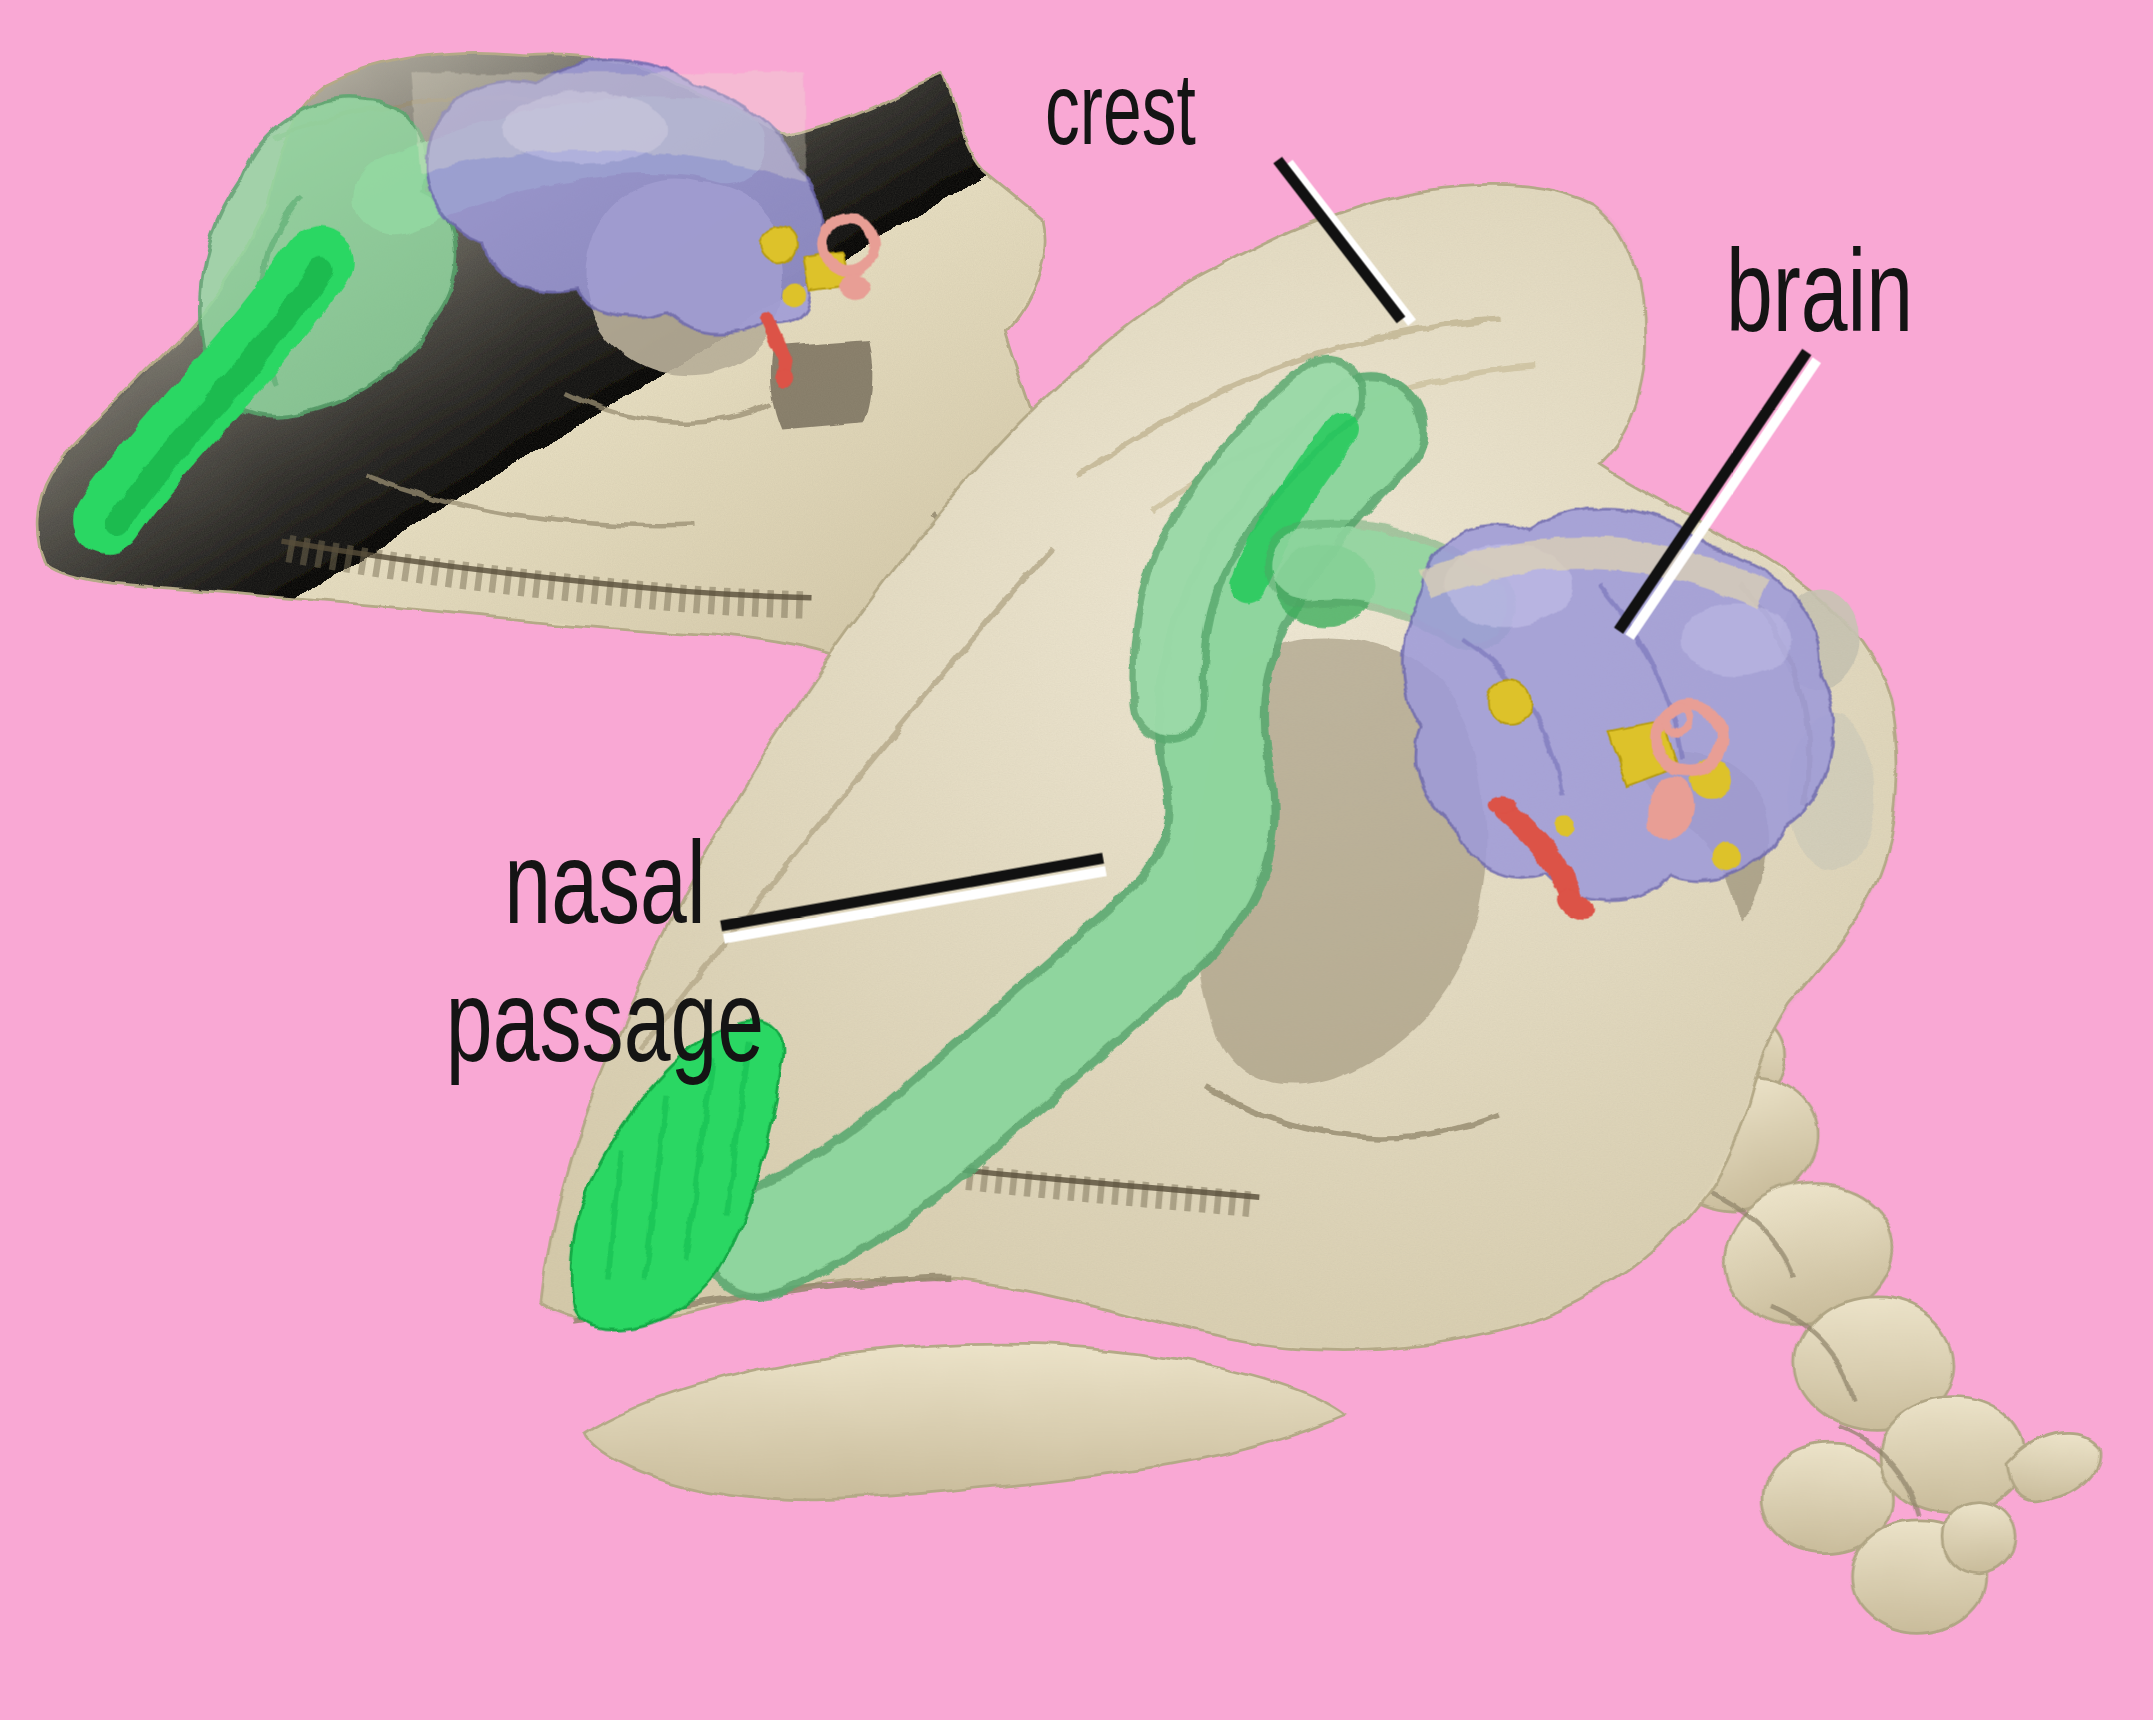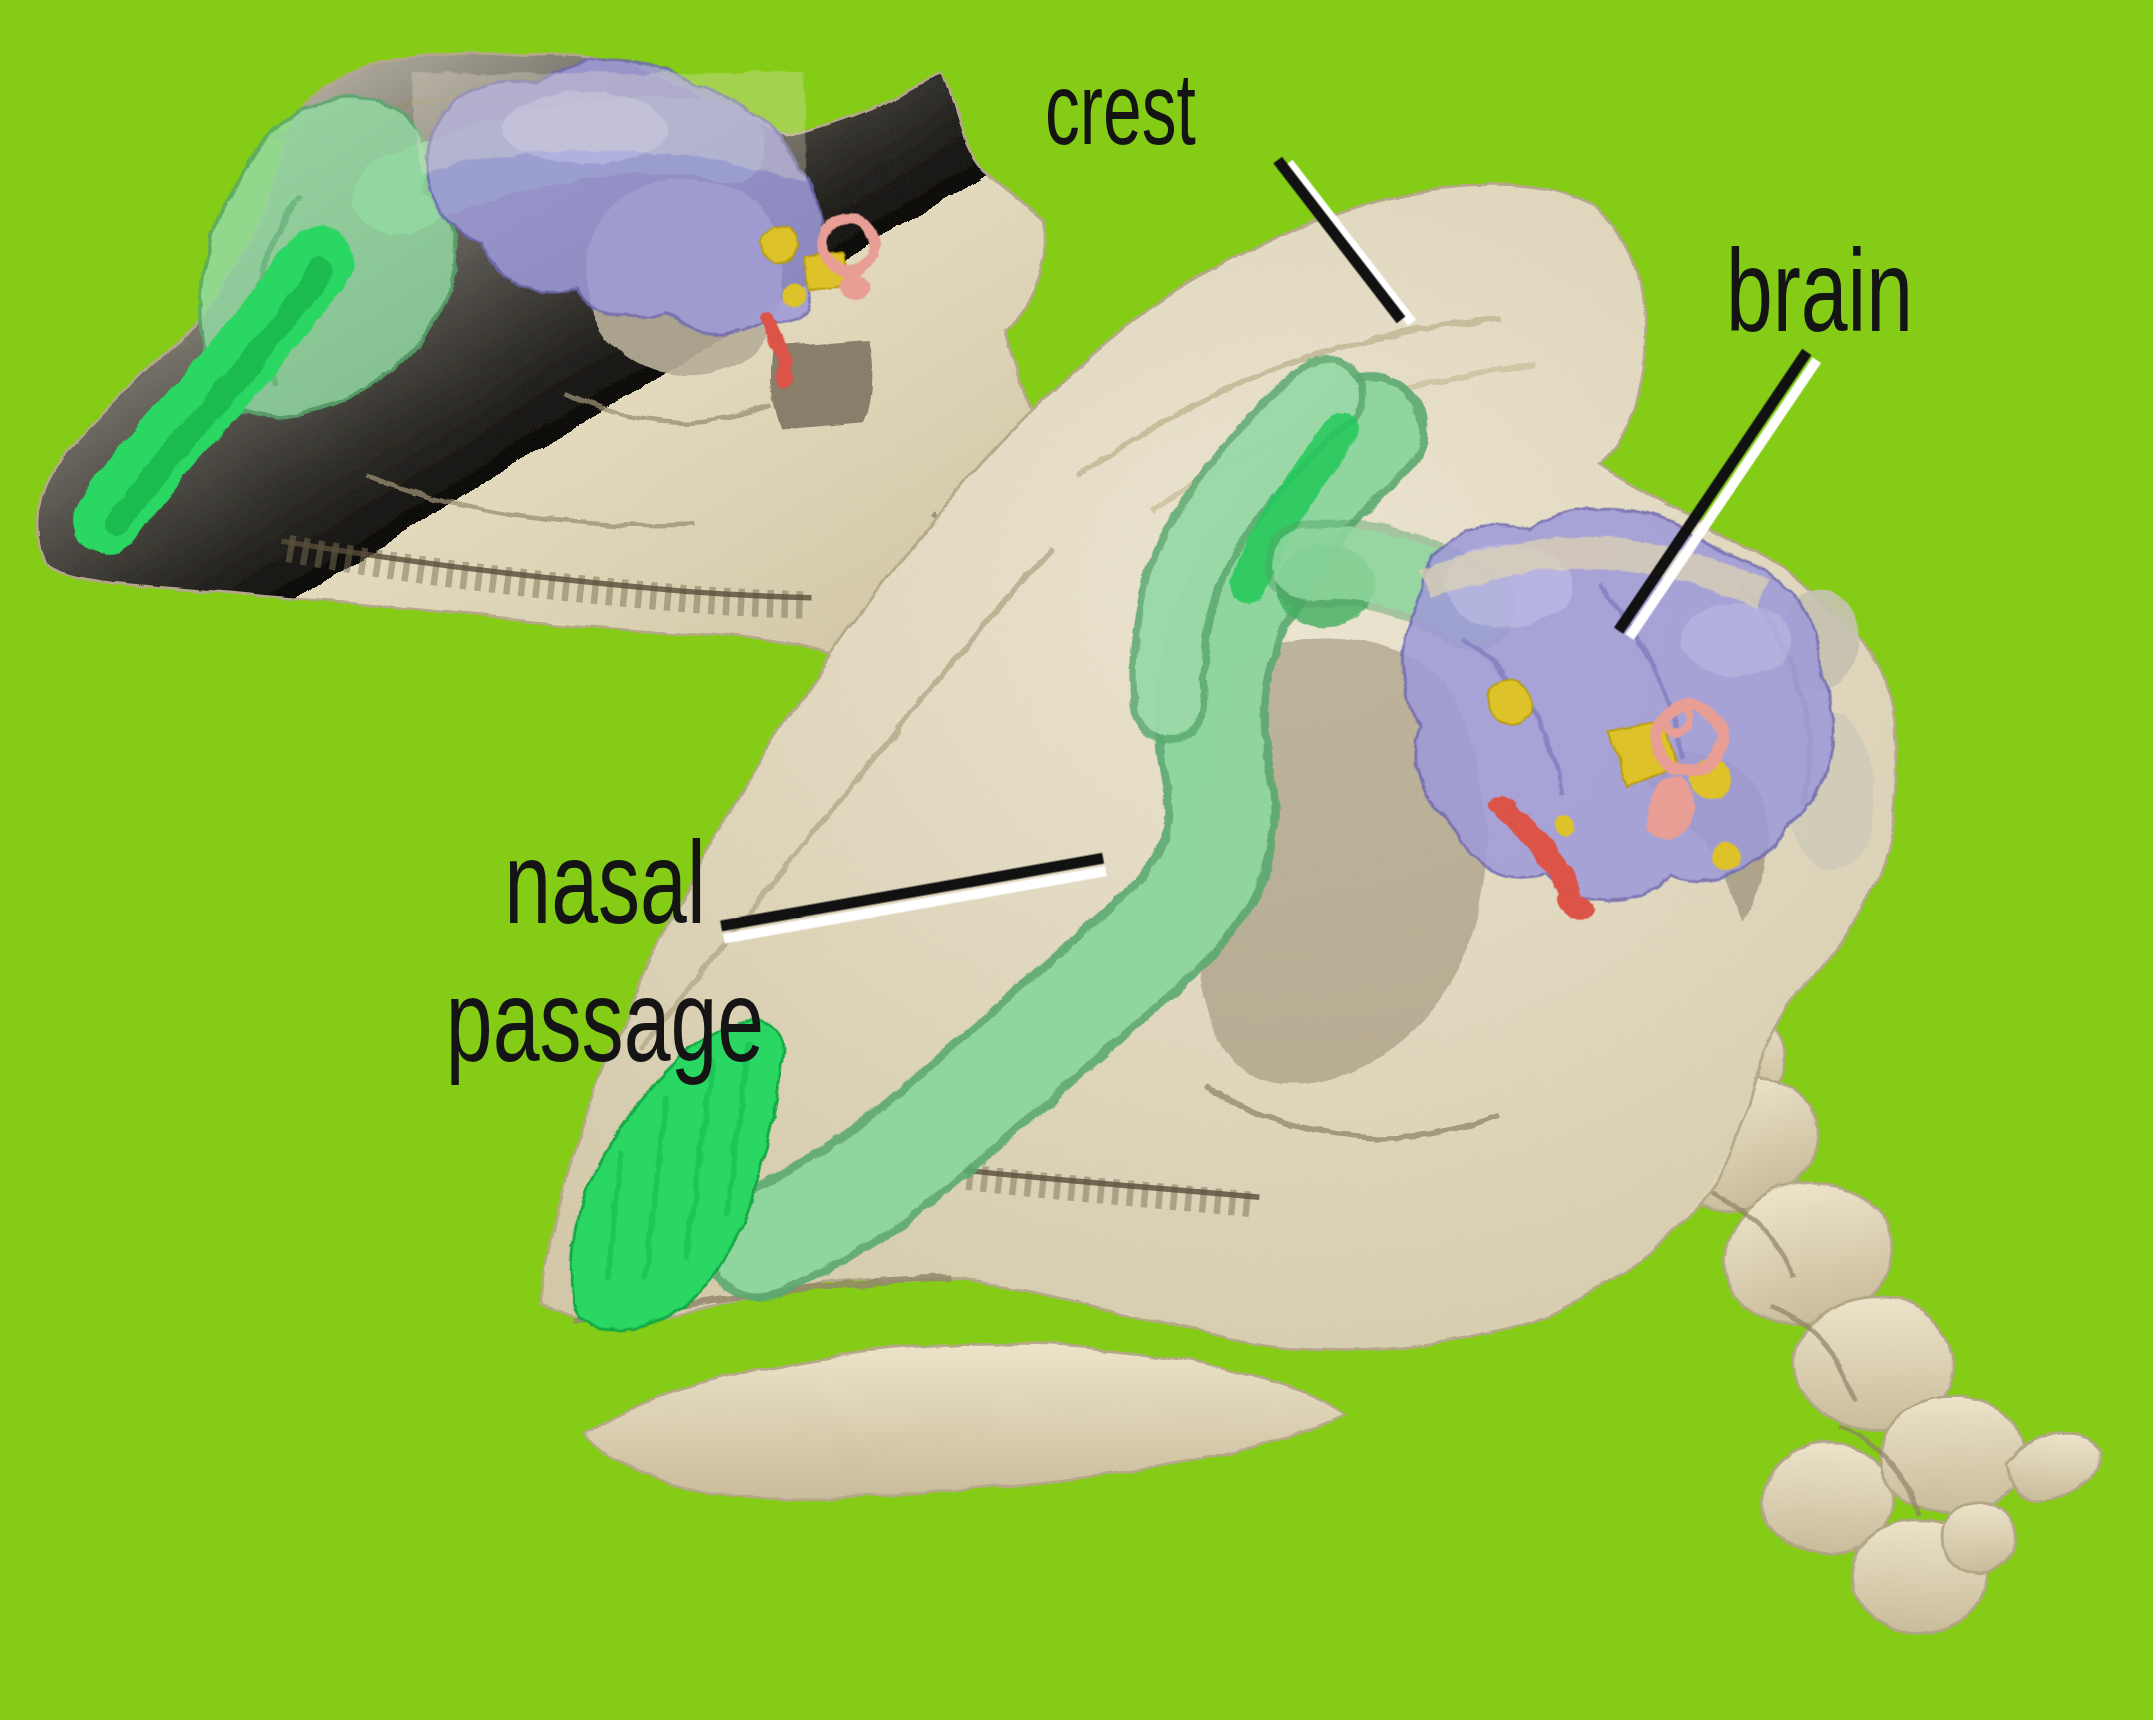--- a/index.html
+++ b/index.html
@@ -1,16 +1,16 @@
 <!DOCTYPE html>
 <html style="font-size:14.6px"><head>
 <meta charset="utf-8">
 <style>
   html,body{margin:0;padding:0;background:#ffffff;}
-  .stage{position:relative;width:2154px;height:1721px;background:#84cc16;overflow:hidden;
+  .stage{position:relative;width:2154px;height:1721px;background:#f9a8d4;overflow:hidden;
          font-family:"Liberation Sans",sans-serif;}
   svg{position:absolute;left:0;top:0;}
   text{font-family:"Liberation Sans",sans-serif;font-weight:400;}
 </style>
 </head>
 <body>
 
 <div class="stage">
 <svg viewBox="0 0 2357 1883" width="2154" height="1721">
   <defs>

